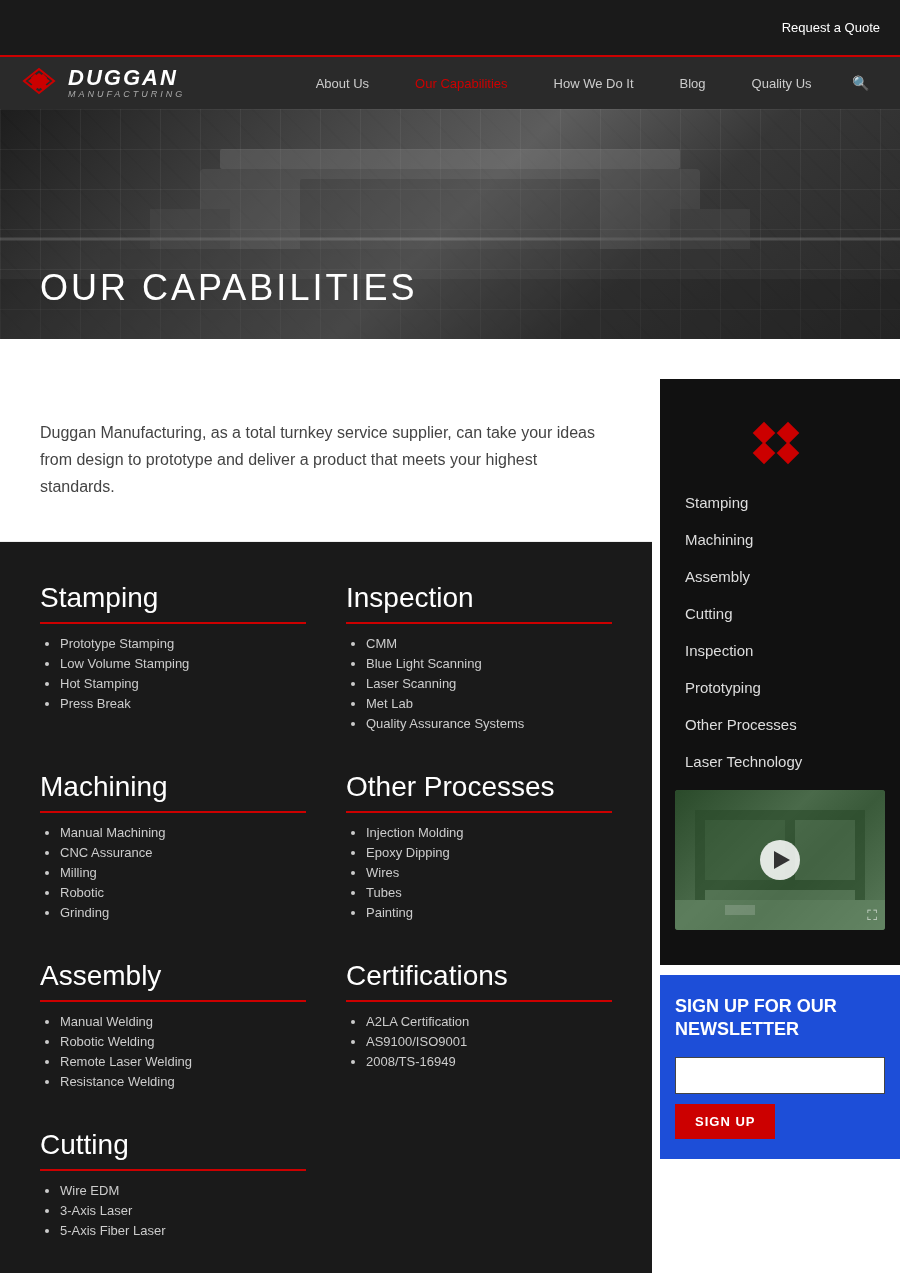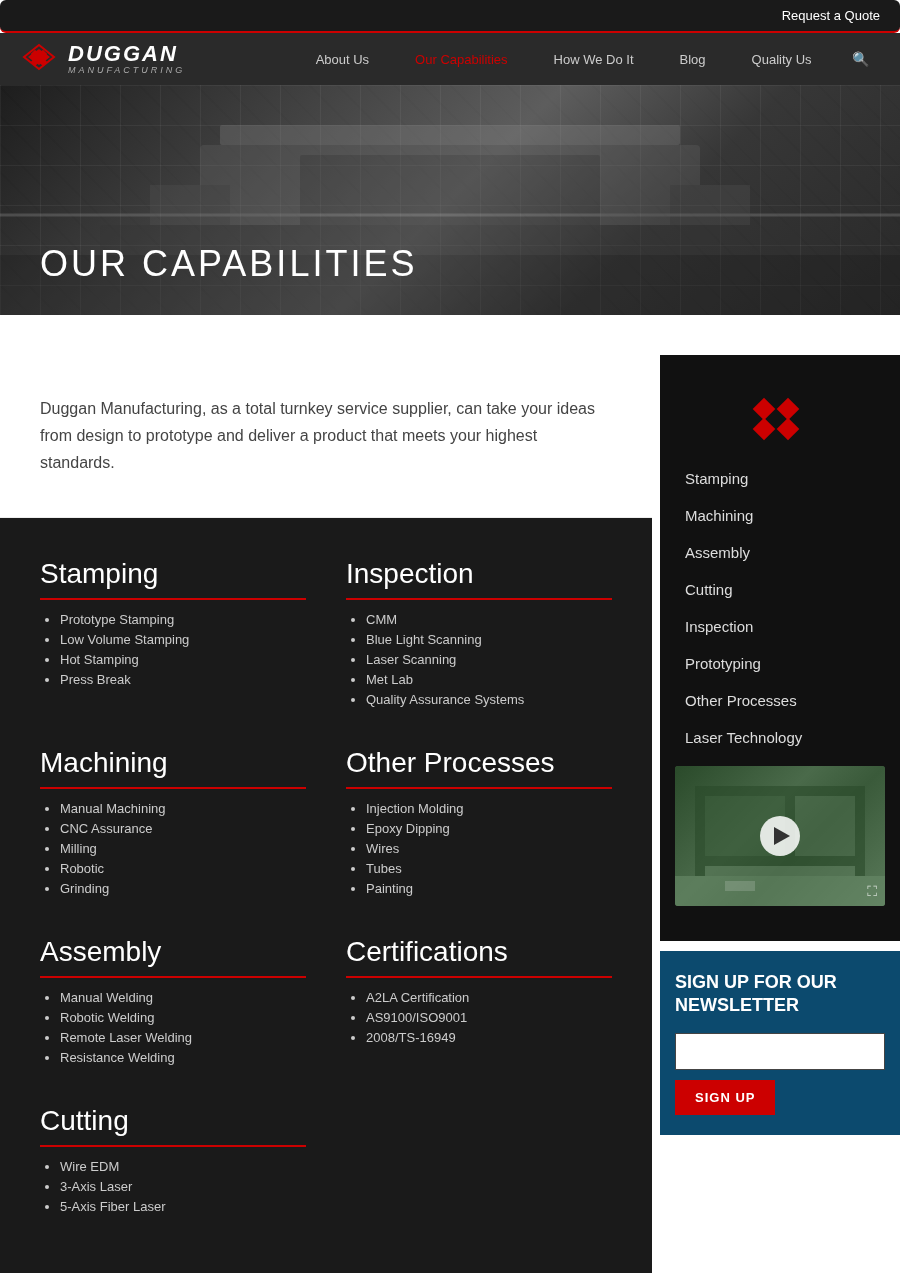--- a/index.html
+++ b/index.html
@@ -4,23 +4,22 @@
   <style>
     * { margin: 0; padding: 0; box-sizing: border-box; }
     body { font-family: Arial, sans-serif; background: #fff; width: 900px; }
 
     
     .top-bar {
       background: #1a1a1a;
       display: flex;
       justify-content: flex-end;
       align-items: center;
-      padding: 8px 20px;
+      padding: 20px 20px;
       border-bottom: 2px solid #cc0000;
-      border-radius: 6px;
     }
     .top-bar a {
       color: #fff;
       text-decoration: none;
       font-size: 13px;
     }
 
     
     .nav-bar {
       background: #2a2a2a;
@@ -235,21 +234,21 @@
     .video-expand {
       position: absolute;
       bottom: 6px;
       right: 8px;
       z-index: 2;
       color: rgba(255,255,255,0.7);
       font-size: 14px;
     }
 
     .sidebar-newsletter {
-      background: #0c4a6e;
+      background: #1d4ed8;
       padding: 20px 15px;
       margin-top: 10px;
     }
     .newsletter-title {
       color: #fff;
       font-size: 18px;
       font-weight: 700;
       text-transform: uppercase;
       margin-bottom: 15px;
       line-height: 1.3;

